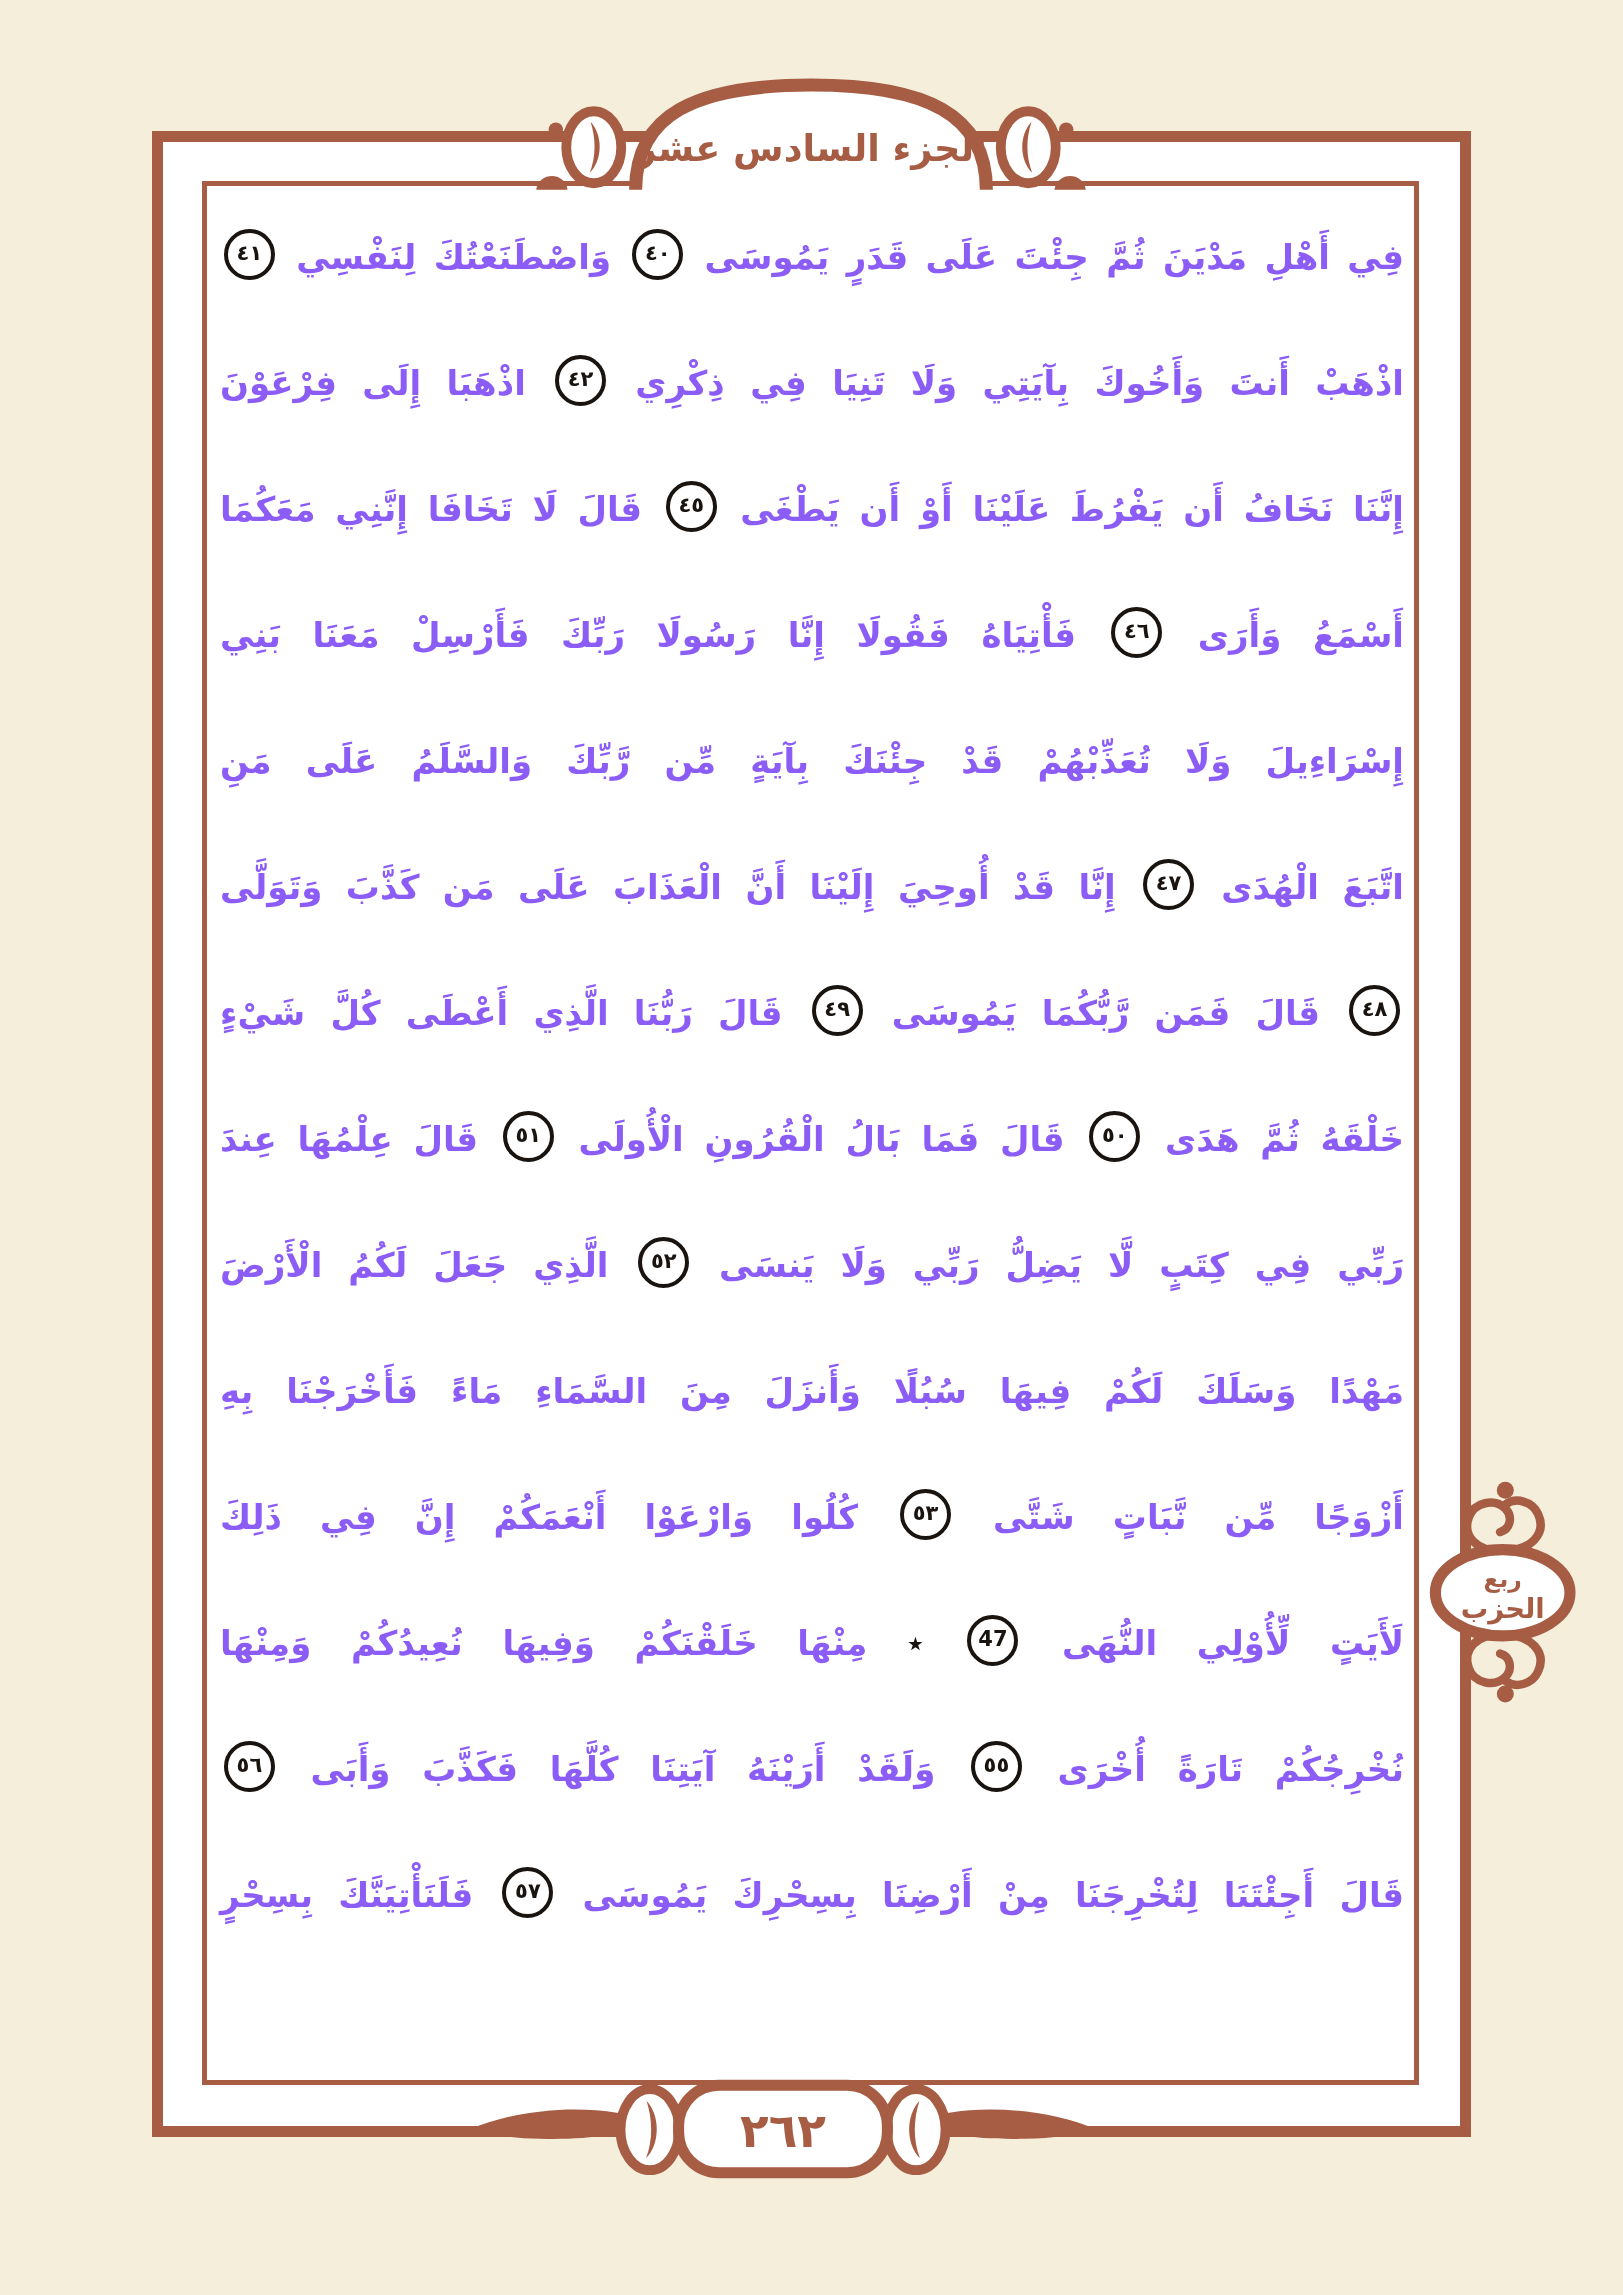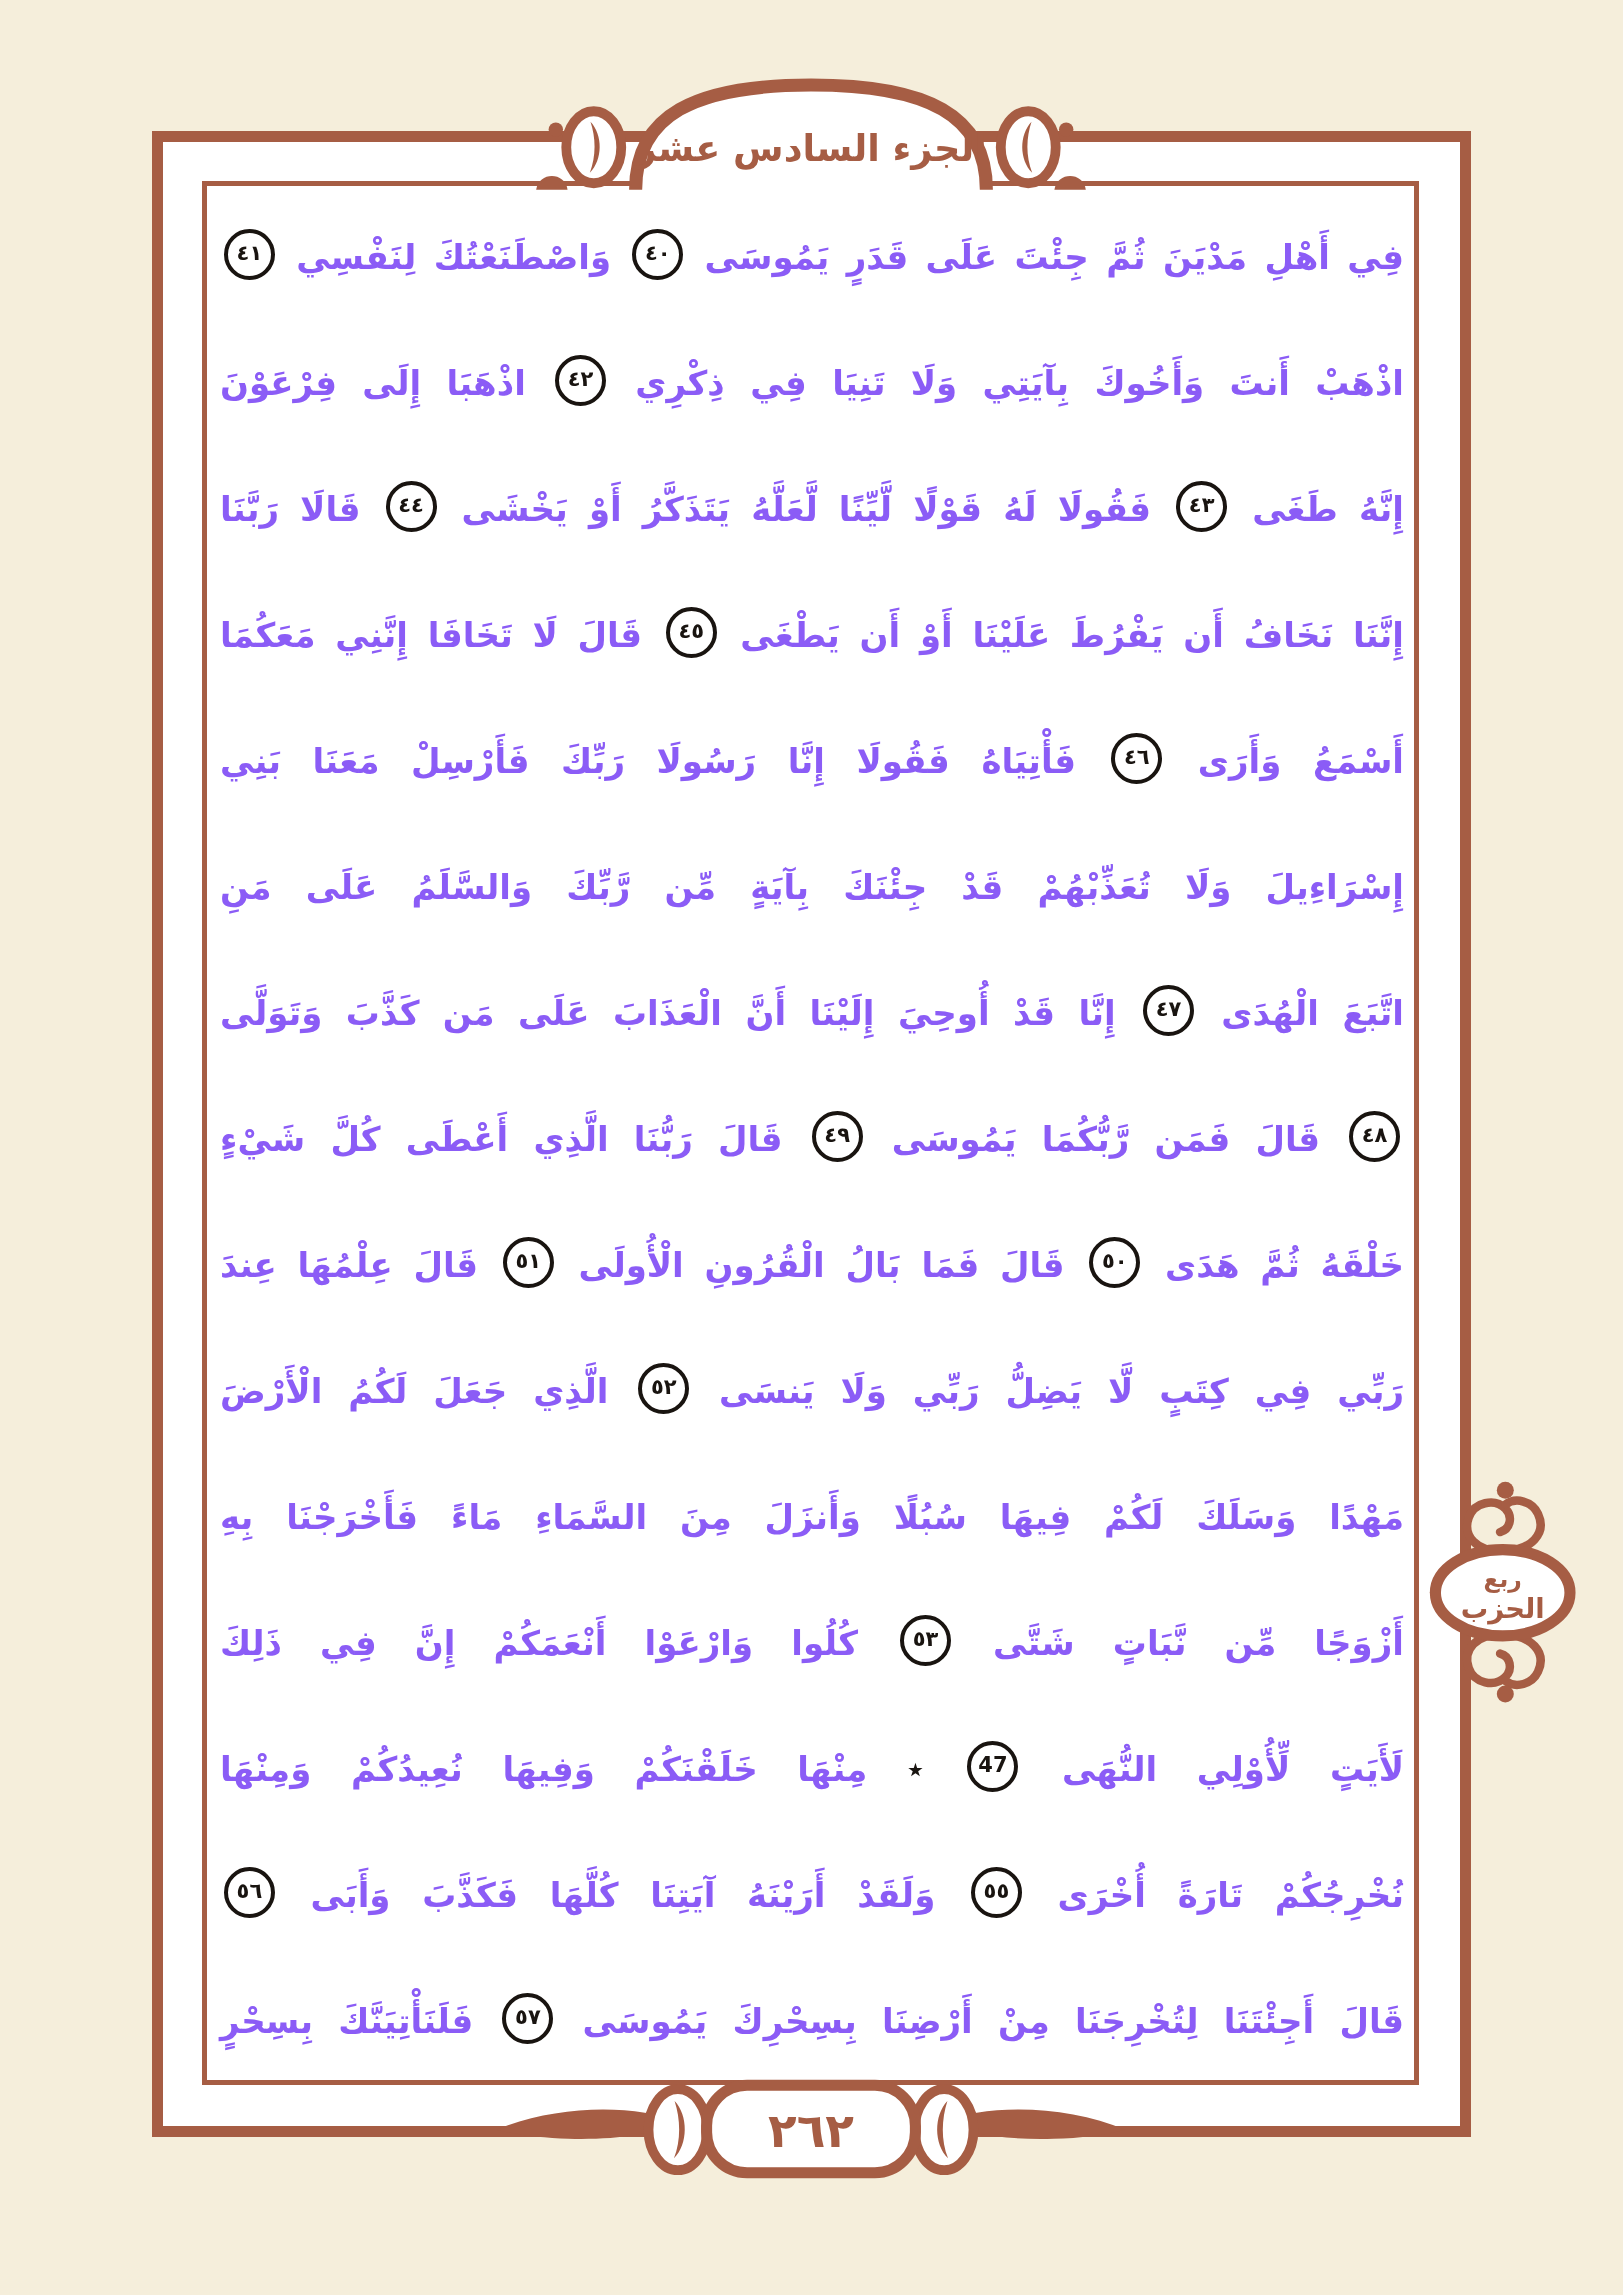--- a/index.html
+++ b/index.html
@@ -41,39 +41,38 @@
     vertical-align:middle; margin:0 3.9px; position:relative; top:-5.2px;
   }
   .hizbstar {
     font-size:31px; color:#191410; vertical-align:middle;
     position:relative; top:-3.9px;
   }
   
   .orn { position:absolute; z-index:5; }
   #topOrn    { left:510px;  top:77px;  width:602px;  height:113px; }
   #rightOrn  { left:1406px; top:1465px; width:196px;  height:249px; }
-  #bottomOrn { left:484px;  top:2067px; width:654px; height:124px;text-decoration:underline; }
+  #bottomOrn { left:456px;  top:2067px; width:654px; height:124px;text-decoration:underline; }
   .orn svg { display:block; width:100%; height:100%; }
   .orn-stroke { fill:#FFFFFF; stroke:#A65D44; }
   .orn-fill   { fill:#A65D44; }
   .orn-line   { fill:none; stroke:#A65D44; stroke-linecap:round; }
   .orn-text   { fill:#A65D44; font-family:"DejaVu Sans", sans-serif; font-weight:bold; }
 </style>
 </head>
 <body>
 
 <div class="screen">
 
   <div class="frame-outer"></div>
   <div class="frame-inner"></div>
 
   <div class="qblock">
       <div class="qline"><span class="qtext">فِي أَهْلِ مَدْيَنَ ثُمَّ جِئْتَ عَلَى قَدَرٍ يَمُوسَى</span> <span class="ayah">٤٠</span> <span class="qtext">وَاصْطَنَعْتُكَ لِنَفْسِي</span> <span class="ayah">٤١</span></div>
       <div class="qline"><span class="qtext">اذْهَبْ أَنتَ وَأَخُوكَ بِآيَتِي وَلَا تَنِيَا فِي ذِكْرِي</span> <span class="ayah">٤٢</span> <span class="qtext">اذْهَبَا إِلَى فِرْعَوْنَ</span></div>
-      <div class="qline"><span class="qtext">إِنَّهُ طَغَى</span> <span class="ayah">٤٣</span> <span class="qtext">فَقُولَا لَهُ قَوْلًا لَّيِّنًا لَّعَلَّهُ يَتَذَكَّرُ أَوْ يَخْشَى</span> <span class="ayah">٤٤</span> <span class="qtext">قَالَا رَبَّنَا</span></div>
       <div class="qline"><span class="qtext">إِنَّنَا نَخَافُ أَن يَفْرُطَ عَلَيْنَا أَوْ أَن يَطْغَى</span> <span class="ayah">٤٥</span> <span class="qtext">قَالَ لَا تَخَافَا إِنَّنِي مَعَكُمَا</span></div>
       <div class="qline"><span class="qtext">أَسْمَعُ وَأَرَى</span> <span class="ayah">٤٦</span> <span class="qtext">فَأْتِيَاهُ فَقُولَا إِنَّا رَسُولَا رَبِّكَ فَأَرْسِلْ مَعَنَا بَنِي</span></div>
       <div class="qline"><span class="qtext">إِسْرَاءِيلَ وَلَا تُعَذِّبْهُمْ قَدْ جِئْنَكَ بِآيَةٍ مِّن رَّبِّكَ وَالسَّلَمُ عَلَى مَنِ</span></div>
       <div class="qline"><span class="qtext">اتَّبَعَ الْهُدَى</span> <span class="ayah">٤٧</span> <span class="qtext">إِنَّا قَدْ أُوحِيَ إِلَيْنَا أَنَّ الْعَذَابَ عَلَى مَن كَذَّبَ وَتَوَلَّى</span></div>
       <div class="qline"><span class="ayah">٤٨</span> <span class="qtext">قَالَ فَمَن رَّبُّكُمَا يَمُوسَى</span> <span class="ayah">٤٩</span> <span class="qtext">قَالَ رَبُّنَا الَّذِي أَعْطَى كُلَّ شَيْءٍ</span></div>
       <div class="qline"><span class="qtext">خَلْقَهُ ثُمَّ هَدَى</span> <span class="ayah">٥٠</span> <span class="qtext">قَالَ فَمَا بَالُ الْقُرُونِ الْأُولَى</span> <span class="ayah">٥١</span> <span class="qtext">قَالَ عِلْمُهَا عِندَ</span></div>
       <div class="qline"><span class="qtext">رَبِّي فِي كِتَبٍ لَّا يَضِلُّ رَبِّي وَلَا يَنسَى</span> <span class="ayah">٥٢</span> <span class="qtext">الَّذِي جَعَلَ لَكُمُ الْأَرْضَ</span></div>
       <div class="qline"><span class="qtext">مَهْدًا وَسَلَكَ لَكُمْ فِيهَا سُبُلًا وَأَنزَلَ مِنَ السَّمَاءِ مَاءً فَأَخْرَجْنَا بِهِ</span></div>
       <div class="qline"><span class="qtext">أَزْوَجًا مِّن نَّبَاتٍ شَتَّى</span> <span class="ayah">٥٣</span> <span class="qtext">كُلُوا وَارْعَوْا أَنْعَمَكُمْ إِنَّ فِي ذَلِكَ</span></div>
       <div class="qline"><span class="qtext">لَأَيَتٍ لِّأُوْلِي النُّهَى</span> <span class="ayah">47</span> <span class="hizbstar">٭</span> <span class="qtext">مِنْهَا خَلَقْنَكُمْ وَفِيهَا نُعِيدُكُمْ وَمِنْهَا</span></div>

